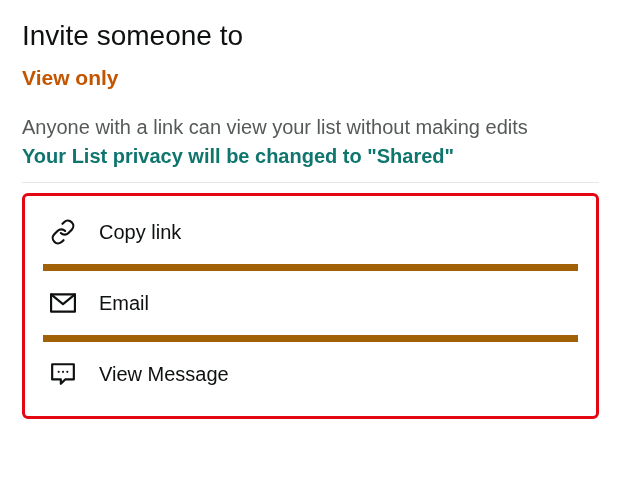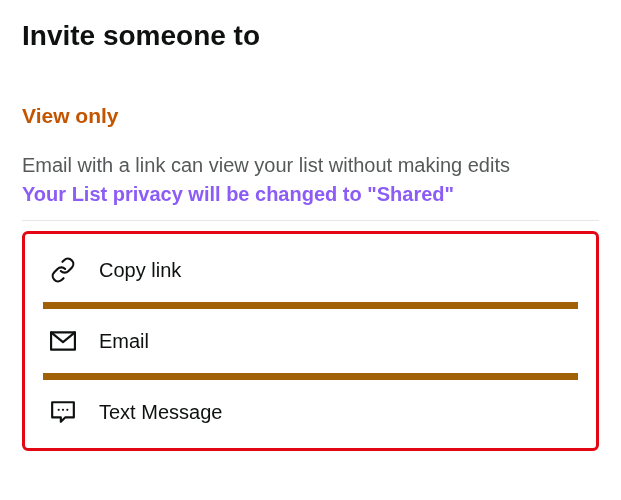--- a/index.html
+++ b/index.html
@@ -6,51 +6,51 @@
     body {
       font-family: -apple-system, BlinkMacSystemFont, "Segoe UI", Arial, sans-serif;
       background: #fff;
       width: 621px;
       height: 500px;
       padding: 20px 22px;
       color: #0f1111;
     }
     .page-title {
       font-size: 28px;
-      font-weight: 700;
+      font-weight: 400;
       color: #0f1111;
-      margin-bottom: 52px;
+      margin-bottom: 14px;
     }
     .section-heading {
       font-size: 21px;
       font-weight: 700;
       color: #c45500;
       margin-bottom: 24px;
     }
     .description {
       font-size: 20px;
       color: #565959;
       line-height: 1.35;
       margin-bottom: 4px;
     }
     .privacy-note {
       font-size: 20px;
       font-weight: 700;
-      color: #8b5cf6;
+      color: #0f766e;
       margin-bottom: 14px;
     }
     .hr {
       border: none;
       border-top: 1px solid #e7e7e7;
       margin-bottom: 10px;
     }
     .share-box {
       border: 3px solid #e30613;
       border-radius: 6px;
-      padding: 4px 18px 4px 18px;
+      padding: 4px 18px 10px 18px;
     }
     .share-row {
       display: flex;
       align-items: center;
       gap: 22px;
       padding: 18px 6px;
       cursor: pointer;
     }
     .share-row + .share-row {
       border-top: 7px solid #a16207;
@@ -69,21 +69,21 @@
       color: #0f1111;
     }
   </style>
 </head>
 <body>
 
 <h1 class="page-title">Invite someone to</h1>
 
 <h2 class="section-heading">View only</h2>
 
-<p class="description">Email with a link can view your list without making edits</p>
+<p class="description">Anyone with a link can view your list without making edits</p>
 
 <p class="privacy-note">Your List privacy will be changed to "Shared"</p>
 
 <hr class="hr">
 
 <div class="share-box">
 
   <div class="share-row">
     <span class="share-icon">
       <svg width="26" height="26" viewBox="0 0 24 24" fill="none" stroke="#0f1111" stroke-width="2" stroke-linecap="round" stroke-linejoin="round">
@@ -106,16 +106,16 @@
 
   <div class="share-row">
     <span class="share-icon">
       <svg width="26" height="26" viewBox="0 0 24 24" fill="none" stroke="#0f1111" stroke-width="2" stroke-linecap="round" stroke-linejoin="round">
         <path d="M2 3 H22 V17 H14 L10 21 V17 H2 Z"></path>
         <circle cx="8" cy="10" r="1" fill="#0f1111" stroke="none"></circle>
         <circle cx="12" cy="10" r="1" fill="#0f1111" stroke="none"></circle>
         <circle cx="16" cy="10" r="1" fill="#0f1111" stroke="none"></circle>
       </svg>
     </span>
-    <span class="share-label">Text Message</span>
+    <span class="share-label">View Message</span>
   </div>
 
 </div>
 
 </body></html>

